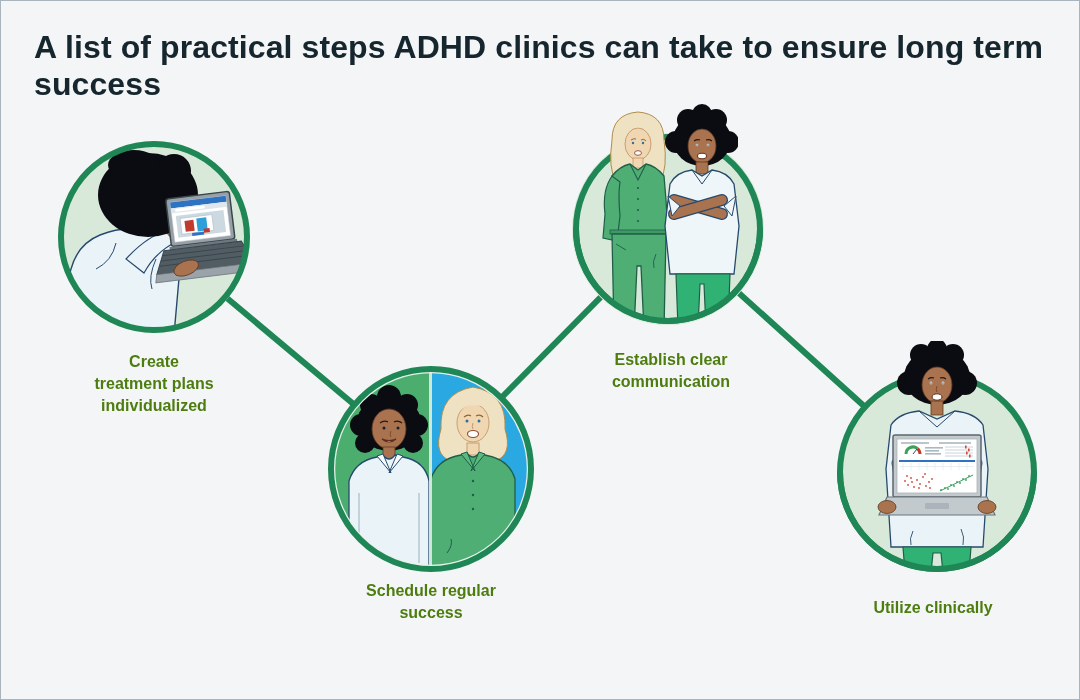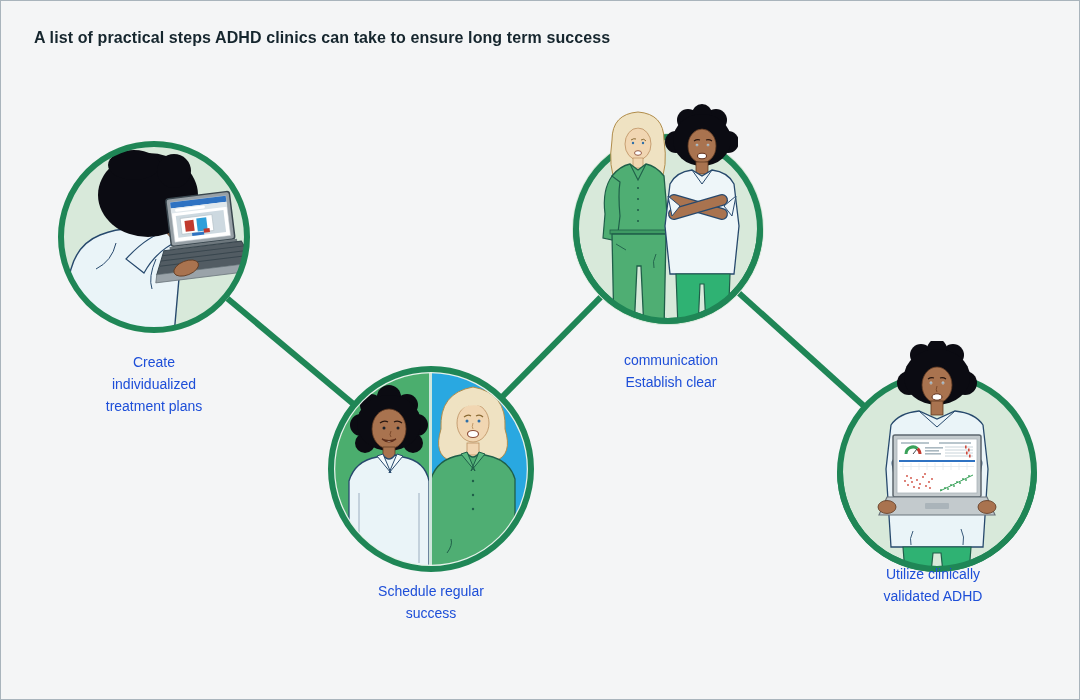--- a/index.html
+++ b/index.html
@@ -4,32 +4,32 @@
 <style>
   * { margin:0; padding:0; box-sizing:border-box; }
   html,body { width:1080px; height:700px; }
   body { font-family:"Liberation Sans", sans-serif; }
   .canvas {
     position:relative; width:1080px; height:700px;
     background:#f4f5f6; border:1px solid #a9b4bc; overflow:hidden;
   }
   .title {
     position:absolute; left:33px; top:28px; width:1010px;
-    font-size:16px; font-weight:bold; color:#16262e; letter-spacing:0.1px;
+    font-size:32px; font-weight:bold; color:#16262e; letter-spacing:0.1px;
   }
   .connectors { position:absolute; left:0; top:0; z-index:1; }
   .circle-wrap { position:absolute; z-index:2; }
   .step-label {
     position:absolute; z-index:2; width:240px; text-align:center;
-    font-size:14px; font-weight:normal; color:#1d4ed8; line-height:22px;
+    font-size:16px; font-weight:bold; color:#4d7c0f; line-height:22px;
   }
   #label-1 { left:33px;  top:350px; }
   #label-2 { left:310px; top:579px; }
   #label-3 { left:550px; top:348px; }
-  #label-4 { left:812px; top:562px; }
+  #label-4 { left:812px; top:596px; }
   #circle-1 { left:55px;  top:138px; }
   #circle-2 { left:324px; top:362px; }
   #circle-3 { left:567px; top:103px; }
   #circle-4 { left:832px; top:340px; }
 </style>
 </head>
 <body>
 
 <div class="canvas">
 
@@ -314,29 +314,28 @@
           <ellipse cx="54" cy="166" rx="9" ry="6.5" fill="#a9734f" stroke="#5f3a22" stroke-width="0.8"></ellipse>
           <ellipse cx="154" cy="166" rx="9" ry="6.5" fill="#a9734f" stroke="#5f3a22" stroke-width="0.8"></ellipse>
         </g>
       </g>
       <path d="M7 131 A97 97 0 0 0 201 131" fill="none" stroke="#1f8656" stroke-width="6"></path>
     </svg>
   </div>
 
   <div class="step-label" id="label-1">
     <div>Create</div>
+    <div>treatment plans</div>
     <div>individualized</div>
-    <div>treatment plans</div>
   </div>
   <div class="step-label" id="label-2">
     <div>Schedule regular</div>
     <div>success</div>
   </div>
   <div class="step-label" id="label-3">
+    <div>Establish clear</div>
     <div>communication</div>
-    <div>Establish clear</div>
   </div>
   <div class="step-label" id="label-4">
     <div>Utilize clinically</div>
-    <div>validated ADHD</div>
   </div>
 
 </div>
 
 </body></html>

